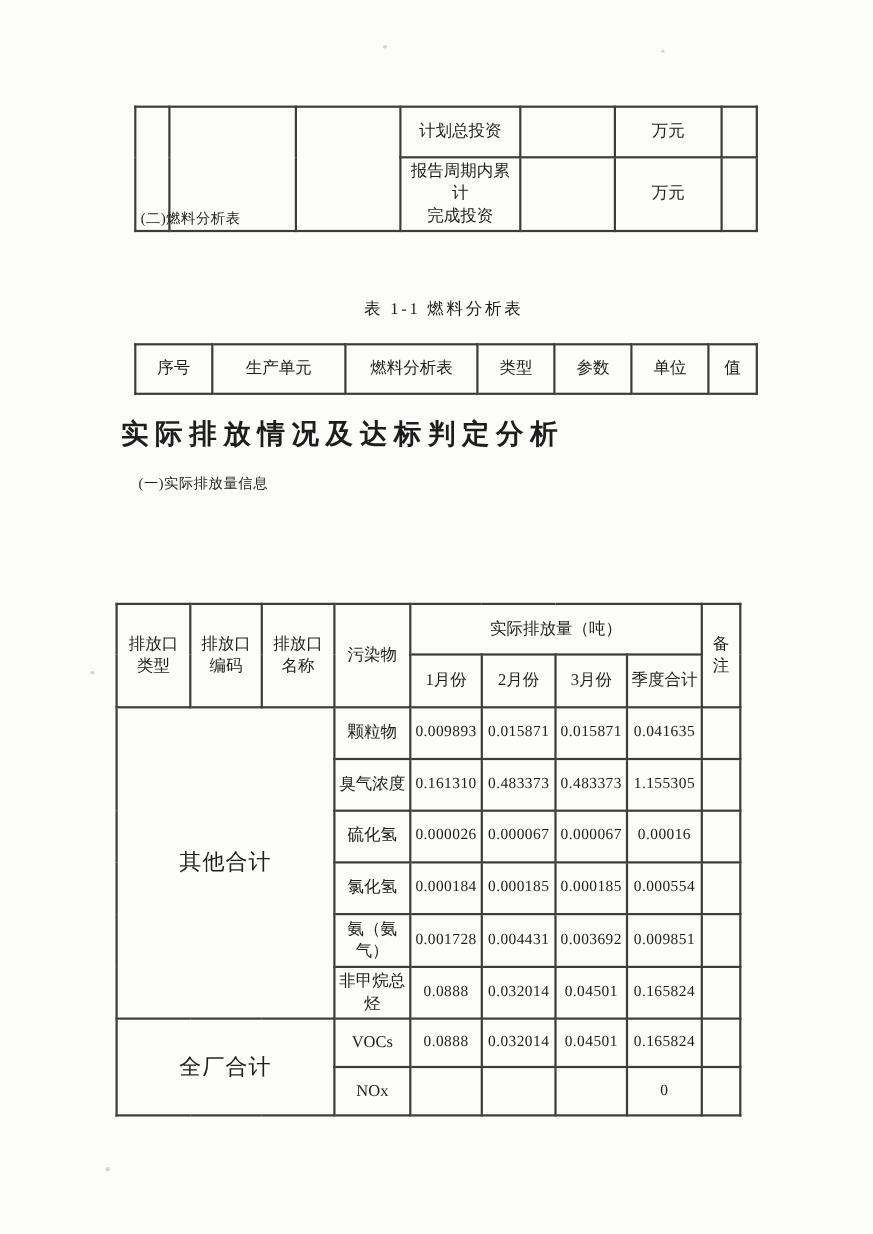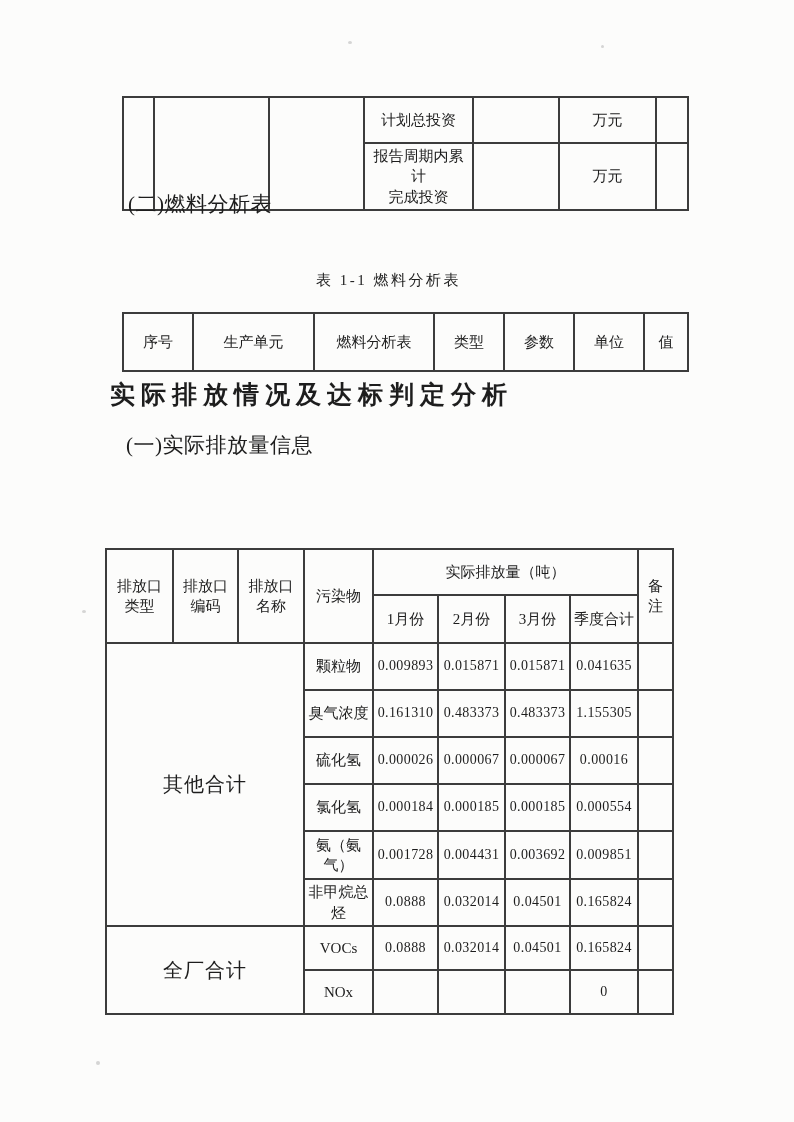--- a/index.html
+++ b/index.html
@@ -32,21 +32,21 @@
     overflow:hidden;
   }
   .pre{white-space:pre-line;}
   .al{text-align:left;padding-left:9px;}
   .pol{text-align:left;padding-left:7px;white-space:pre-line;}
   .num{text-align:left;padding-left:6px;font-size:14px;letter-spacing:0.4px;}
   .group{font-size:20px;letter-spacing:1px;}
   .remark-cell{line-height:1.55;}
   .sec-label{
     position:absolute;
-    font-size:21px;
+    font-size:13px;
     letter-spacing:0.5px;
   }
   .main-heading{
     position:absolute;
     font-size:25px;
     font-weight:bold;
     letter-spacing:6px;
   }
   .tbl-title{
     position:absolute;
@@ -91,34 +91,34 @@
 完成投资</td>
         <td></td>
         <td class="al">万元</td>
         <td></td>
       </tr>
     </tbody>
   </table>
 
   <div class="sec-label" style="left:128px;top:190px">(二)燃料分析表</div>
 
-  <div class="tbl-title" style="left:106px;top:271px;width:565px;letter-spacing:2.5px">表 1-1 燃料分析表</div>
+  <div class="tbl-title" style="left:121px;top:271px;width:565px;letter-spacing:2.5px">表 1-1 燃料分析表</div>
 
   <table class="tbl" style="left:122px;top:312px;width:565px">
     <colgroup>
       <col style="width:70px">
         <col style="width:121px">
         <col style="width:120px">
       <col style="width:70px">
         <col style="width:70px">
         <col style="width:70px">
         <col style="width:44px">
     </colgroup>
     <tbody>
-      <tr style="height:58px">
+      <tr style="height:45px">
         <th>序号</th>
         <th>生产单元</th>
         <th>燃料分析表</th>
         <th>类型</th>
         <th>参数</th>
         <th>单位</th>
         <th>值</th>
       </tr>
     </tbody>
   </table>

